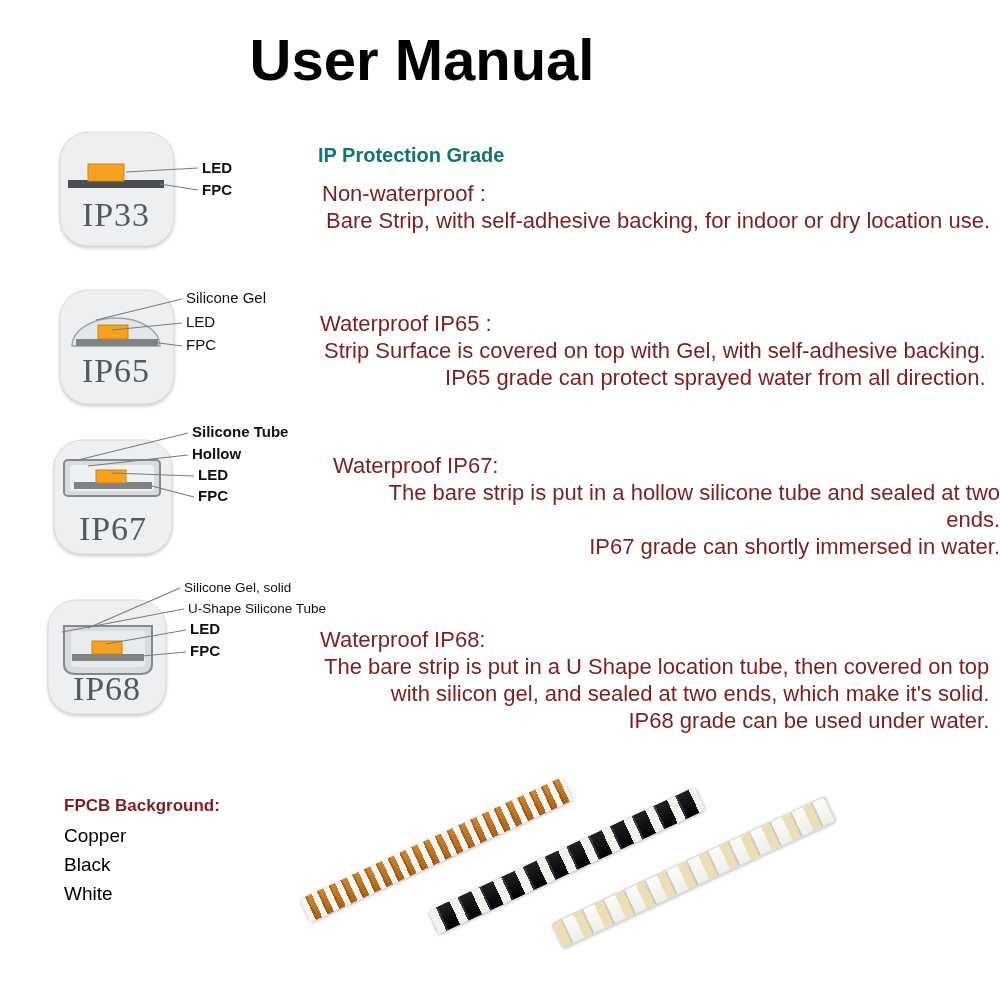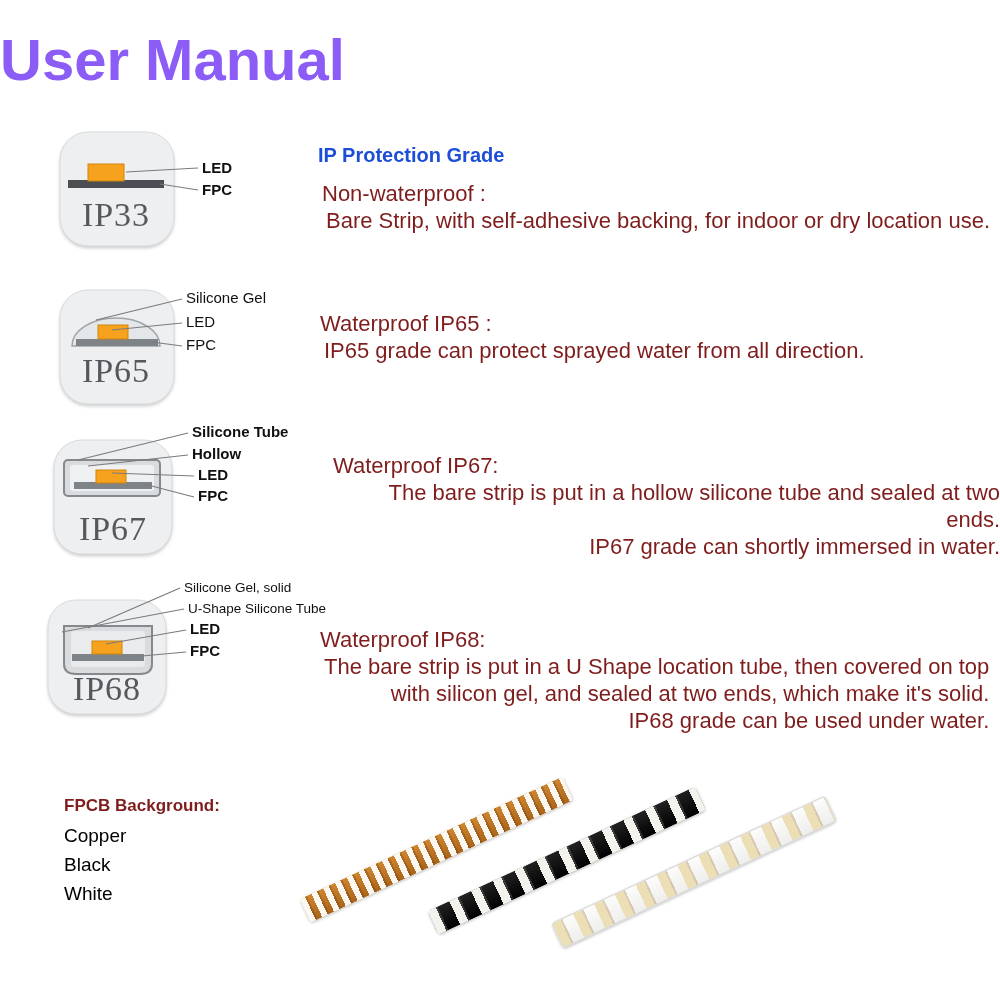--- a/index.html
+++ b/index.html
@@ -1,26 +1,26 @@
 <!DOCTYPE html>
 <html><head>
 <meta charset="utf-8">
 <style>
   html,body { margin:0; padding:0; background:#ffffff; }
   .page {
     position:relative; width:1000px; height:1000px; background:#ffffff;
     font-family:"Liberation Sans", sans-serif; color:#1b1b1b; overflow:hidden;
   }
   .title {
-    position:absolute; top:26px; left:0; width:844px; text-align:left;
-    font-size:58px; font-weight:bold; color:#8b5cf6; letter-spacing:0px;
+    position:absolute; top:26px; left:0; width:844px; text-align:center;
+    font-size:58px; font-weight:bold; color:#000000; letter-spacing:0px;
   }
   .section-heading {
     position:absolute; left:318px; top:144px;
-    font-size:20px; font-weight:bold; color:#1d4ed8;
+    font-size:20px; font-weight:bold; color:#0f766e;
   }
   .desc { position:absolute; font-size:22px; line-height:27px; color:#7f1d1d; }
   .desc .h { }
   .desc .line { padding-left:4px;text-align:right; }
   .diag { position:absolute; overflow:visible; }
   .squircle { fill:#edeff0; stroke:#d7dadc; stroke-width:1; filter:drop-shadow(0 2px 1.5px rgba(0,0,0,.18)); }
   .led { fill:#f6a21e; stroke:#cf850e; stroke-width:1; }
   .fpc { fill:#7e8387; }
   .fpc-dark { fill:#4b4e52; }
   .tube { fill:#d9dcde; stroke:#85898d; stroke-width:2; }
@@ -92,20 +92,21 @@
     <path class="leader" d="M44 40 L130 19"></path>
     <path class="leader" d="M60 50 L130 43"></path>
     <path class="leader" d="M100 62 L130 66"></path>
     <text class="co" x="134" y="23">Silicone Gel</text>
     <text class="co" x="134" y="47">LED</text>
     <text class="co" x="134" y="70">FPC</text>
     <text class="badge" x="64" y="102" text-anchor="middle">IP65</text>
   </svg>
   <div class="desc" style="left:320px;top:310px">
     <div class="h">Waterproof IP65 :</div>
+    <div class="line">Strip Surface is covered on top with Gel, with self-adhesive backing.</div>
     <div class="line">IP65 grade can protect sprayed water from all direction.</div>
   </div>
 
   <svg class="diag" style="left:48px;top:418px" width="290" height="150" viewBox="0 0 290 150">
     <rect class="squircle" x="6" y="22" width="118" height="114" rx="28"></rect>
     <rect class="tube" x="16" y="42" width="96" height="36" rx="4"></rect>
     <rect class="hollow" x="22" y="47" width="84" height="26" rx="3"></rect>
     <rect class="fpc" x="26" y="64" width="78" height="7"></rect>
     <rect class="led" x="48" y="52" width="30" height="13"></rect>
     <path class="leader" d="M30 42 L140 15"></path>

